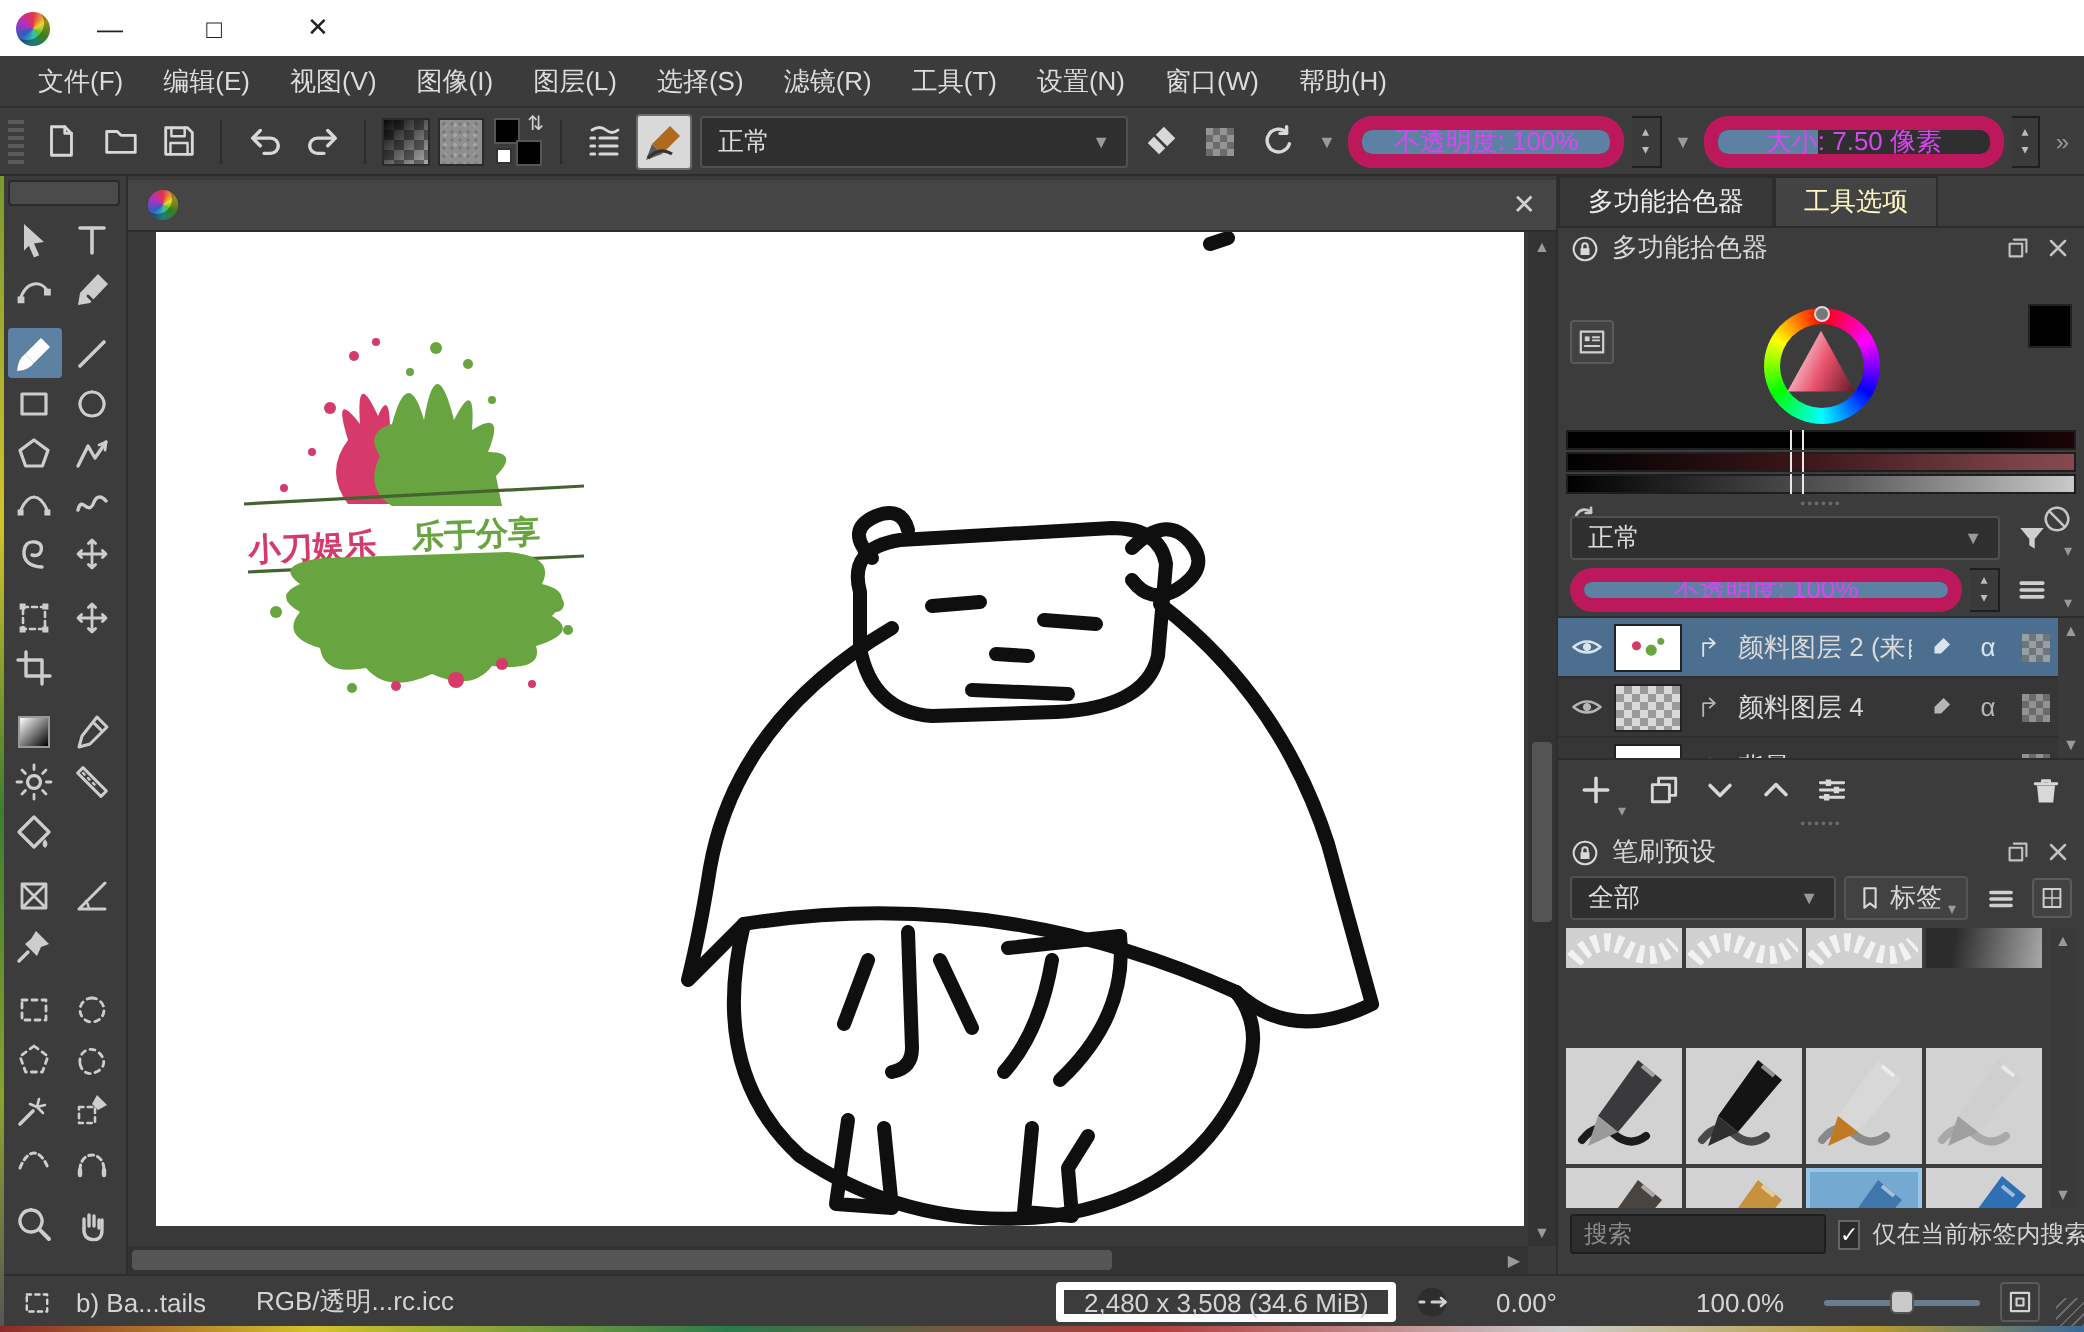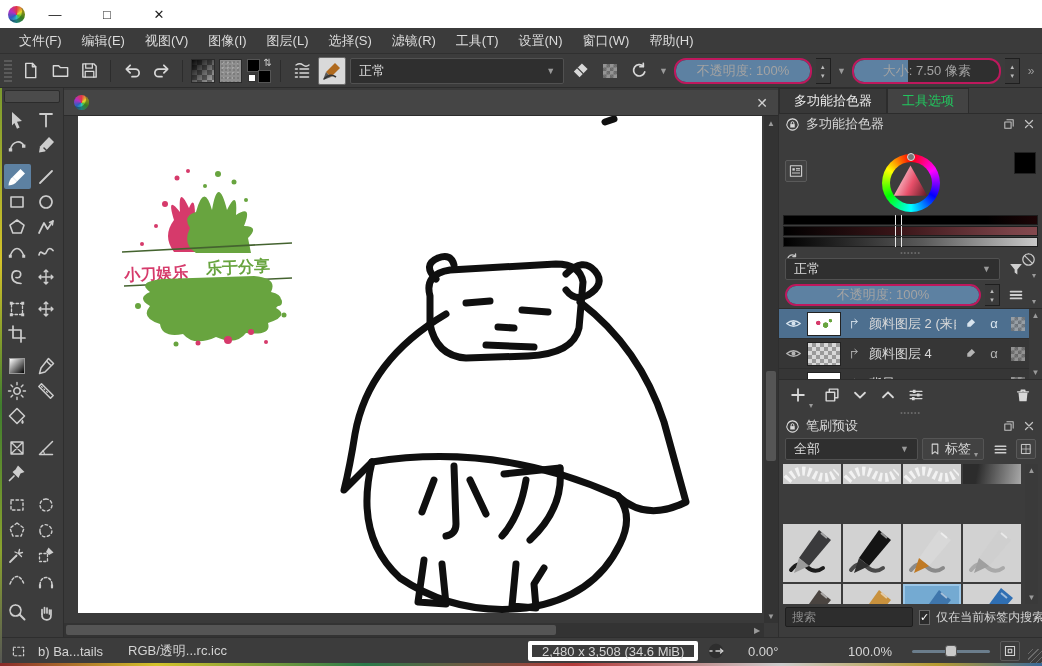--- a/index.html
+++ b/index.html
@@ -24,21 +24,21 @@
   .pat-sw{background:#8f8f8f;background-image:radial-gradient(#7c7c7c 1px,transparent 1px),radial-gradient(#a5a5a5 1px,transparent 1px);background-size:4px 4px,5px 5px}
   .fgbg{position:relative;width:26px;height:26px}
   .fgbg .fg,.fgbg .bg{position:absolute;width:13px;height:13px;background:#000;border:1px solid #555}
   .fgbg .fg{left:1px;top:1px}.fgbg .bg{right:1px;bottom:1px}
   .fgbg .wh{position:absolute;left:2px;bottom:2px;width:8px;height:8px;background:#fff;border:1px solid #333}
   .fgbg .swap{position:absolute;right:0;top:-1px;font-size:10px;color:#cfcfcf}
   .brush-editor{width:28px;height:28px;background:#d9d9d9;border:1px solid #6a6a6a;border-radius:2px;display:flex;align-items:center;justify-content:center}
   .dd{height:26px;background:#2f2f2f;border:1px solid #515151;border-radius:2px;display:flex;align-items:center;padding:0 8px;color:#dcdcdc}
   .dd .caret{margin-left:auto;color:#9a9a9a;font-size:9px}
   #blend-dd{width:218px}
-  .slider{position:relative;height:26px;background:#2f2f2f;border:2px solid #be185d;border-radius:12px;overflow:hidden;display:flex;align-items:center;justify-content:center;color:#a3a3a3}
+  .slider{position:relative;height:26px;background:#2f2f2f;border:7px solid #be185d;border-radius:12px;overflow:hidden;display:flex;align-items:center;justify-content:center;color:#d946ef}
   .slider .fill{position:absolute;left:0;top:0;bottom:0;background:var(--accent)}
   .slider span{position:relative;z-index:1}
   .spin{display:flex;flex-direction:column;justify-content:center;width:15px;height:26px;background:#3a3a3a;border:1px solid #1f1f1f;border-left:none;color:#bbb}
   .spin div{font-size:7px;line-height:9px;text-align:center}
   .mini-caret{width:14px;text-align:center;color:#9a9a9a;font-size:9px}
   
   #main{position:absolute;left:0;top:88px;right:0;bottom:29px;background:#3c3c3c}
   
   #toolbox{position:absolute;left:0;top:0;width:64px;bottom:0;background:#3c3c3c;border-right:1px solid #2e2e2e;padding-top:2px}
   #toolbox .tb-head{width:56px;height:13px;margin:0 auto 4px;background:#4b4b4b;border:1px solid #2b2b2b;border-radius:2px}
@@ -59,21 +59,21 @@
   #hscroll{position:absolute;left:0;bottom:0;height:14px;right:14px;background:#333}
   #hscroll .thumb{position:absolute;left:2px;top:2px;bottom:2px;width:70%;background:#555;border-radius:2px}
   #hscroll .arr{position:absolute;right:0;top:0;width:14px;height:14px;display:flex;align-items:center;justify-content:center;color:#9a9a9a;font-size:8px}
   .ink path{stroke:#0f0f0f;stroke-width:7;fill:none;stroke-linecap:round;stroke-linejoin:round}
   .pinkf{fill:var(--pink)}.greenf{fill:var(--green)}
   .logoline{stroke:#44632f;stroke-width:1.6;fill:none}
   .logotxt{font-family:"Liberation Sans","DejaVu Sans",sans-serif;font-weight:bold;font-size:16px}
   
   #rightpanel{position:absolute;right:0;top:0;width:264px;bottom:0;background:#3c3c3c;border-left:1px solid #2e2e2e}
   #ptabs{display:flex;height:26px;border-bottom:1px solid #2c2c2c}
-  .ptab{padding:4px 14px;background:#434343;border:1px solid #2c2c2c;border-bottom:none;color:#22c55e;display:flex;align-items:center}
+  .ptab{padding:4px 14px;background:#434343;border:1px solid #2c2c2c;border-bottom:none;color:#fef9c3;display:flex;align-items:center}
   .ptab.active{background:#383838;color:#ececec}
   .dhead{height:20px;display:flex;align-items:center;gap:6px;padding:0 6px;color:#d8d8d8}
   .dhead .sp{flex:1}
   .dhead .hic{color:#c2c2c2}
   .dock-handle{height:6px;text-align:center;color:#6a6a6a;font-size:7px;line-height:5px;letter-spacing:1px}
   
   #colordock{height:116px;position:relative;padding:0 4px}
   .mini-btn{width:22px;height:22px;border:1px solid #5a5a5a;border-radius:2px;display:flex;align-items:center;justify-content:center;color:#cfcfcf;background:#424242}
   #wheelwrap{position:absolute;left:50%;top:20px;transform:translateX(-50%);width:58px;height:58px}
   #wheel{width:58px;height:58px;border-radius:50%;background:conic-gradient(#f00,#f0f,#00f,#0ff,#0f0,#ff0,#f00)}

